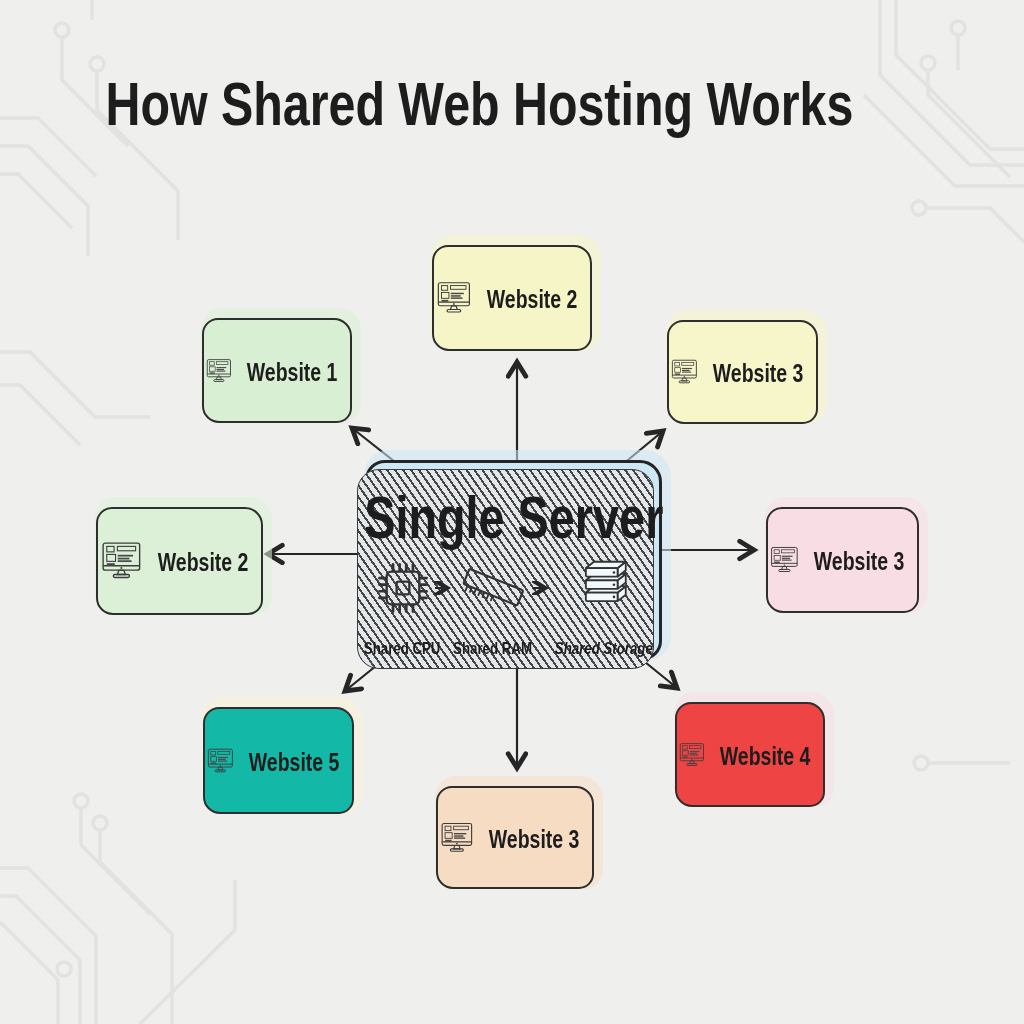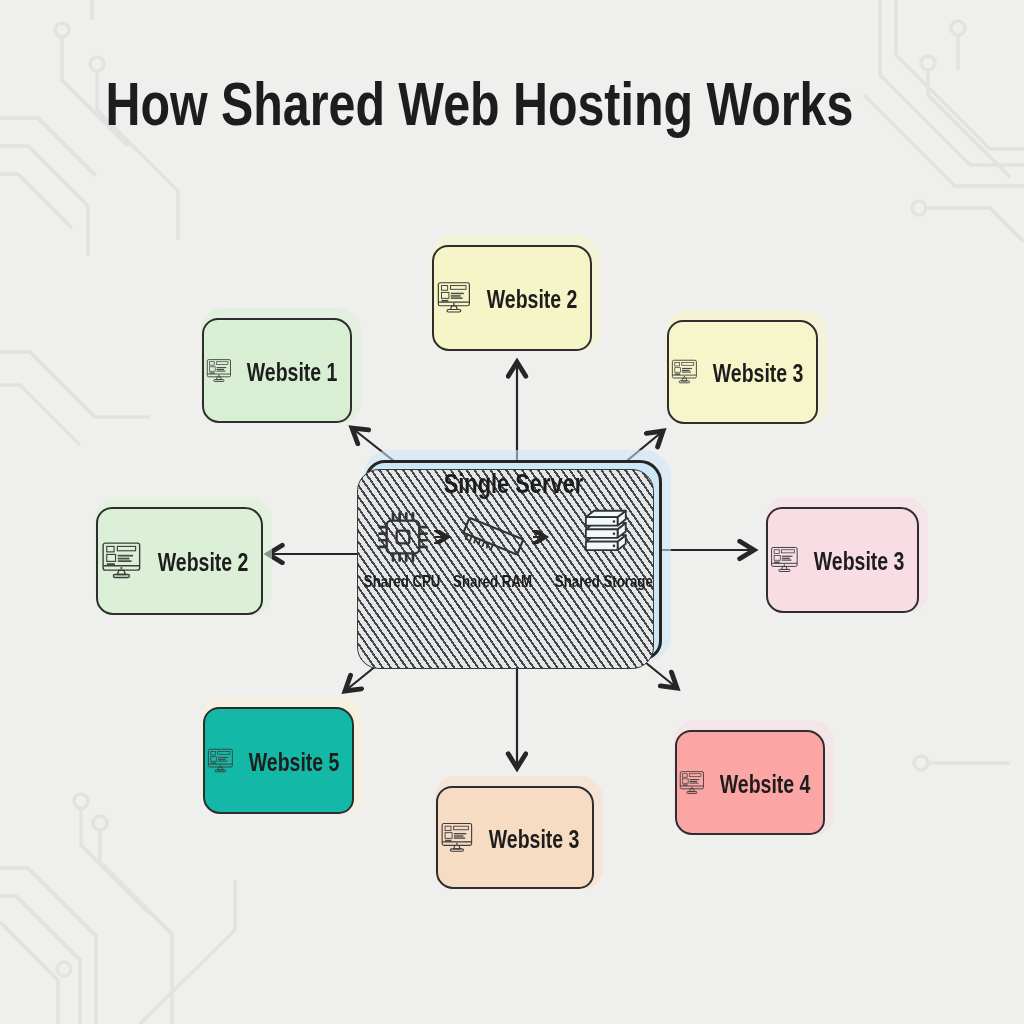--- a/index.html
+++ b/index.html
@@ -30,26 +30,26 @@
   .pos-bottom{left:436px;top:786px;width:154px;height:99px;}
   .monitor{width:82px;height:62px;}
 
   
   .server-box{position:absolute;left:365px;top:460px;width:297px;height:200px;z-index:3;
     border:3px solid #242424;border-radius:20px 22px 19px 21px;
     display:flex;flex-direction:column;align-items:center;padding-top:6px;box-sizing:border-box;}
   .server-box::before{content:"";position:absolute;inset:-3px;z-index:-1;border-radius:22px;
     transform:translate(-8px,9px);border:1px solid #3a3a3a;
     background:repeating-linear-gradient(55deg,#454545 0 2px,#e3e7e9 2px 6.5px);}
-  .server-title{font-size:28px;line-height:1.1;margin-top:0;text-decoration:underline;}
+  .server-title{font-size:60px;line-height:1.1;margin-top:16px;text-decoration:underline;}
   .server-grid{display:grid;grid-template-columns:62px 20px 78px 20px 104px;align-items:center;
-    justify-content:center;margin-top:8px;row-gap:6px;}
+    justify-content:center;margin-top:8px;row-gap:22px;}
   .server-grid .cell{display:flex;align-items:center;justify-content:center;}
   .comp-label{font-size:17px;text-align:center;}
-  .lbl1{grid-column:1;} .lbl2{grid-column:3;text-align:right;} .lbl3{grid-column:5;}
+  .lbl1{grid-column:1;} .lbl2{grid-column:3;text-align:right;} .lbl3{grid-column:5;font-style:italic;}
   .cpu-svg{width:58px;height:58px;}
   .ram-svg{width:78px;height:58px;}
   .storage-svg{width:58px;height:58px;}
   .mini-arrow{width:20px;height:14px;}
 </style>
 </head>
 <body>
 
 <svg width="0" height="0" style="position:absolute" aria-hidden="true">
   <defs>
@@ -218,21 +218,21 @@
         <use href="#monitor-sym"></use>
       </svg>
     <div class="site-label"><span class="cond">Website 3</span></div>
   </div>
   <div class="site-box pos-bottom-left" style="background-color: #14b8a6; box-shadow: rgba(250, 240, 211, 0.55) 4px -5px 0px 5px;">
     <svg class="monitor">
         <use href="#monitor-sym"></use>
       </svg>
     <div class="site-label"><span class="cond">Website 5</span></div>
   </div>
-  <div class="site-box pos-bottom-right" style="background-color: #fca5a5; box-shadow: rgba(248, 220, 228, 0.55) 4px -5px 0px 5px; margin-top: 28px;">
+  <div class="site-box pos-bottom-right" style="background-color: #ef4444; box-shadow: rgba(248, 220, 228, 0.55) 4px -5px 0px 5px;">
     <svg class="monitor">
         <use href="#monitor-sym"></use>
       </svg>
     <div class="site-label"><span class="cond">Website 4</span></div>
   </div>
   <div class="site-box pos-bottom" style="background-color: rgb(247, 220, 196); box-shadow: rgba(247, 220, 196, 0.55) 4px -5px 0px 5px;">
     <svg class="monitor">
         <use href="#monitor-sym"></use>
       </svg>
     <div class="site-label"><span class="cond">Website 3</span></div>

